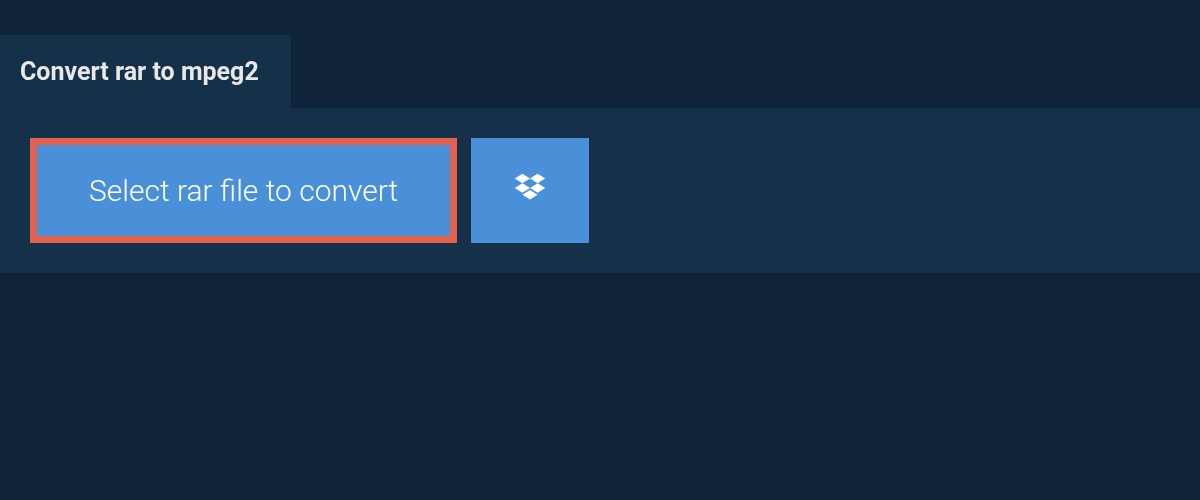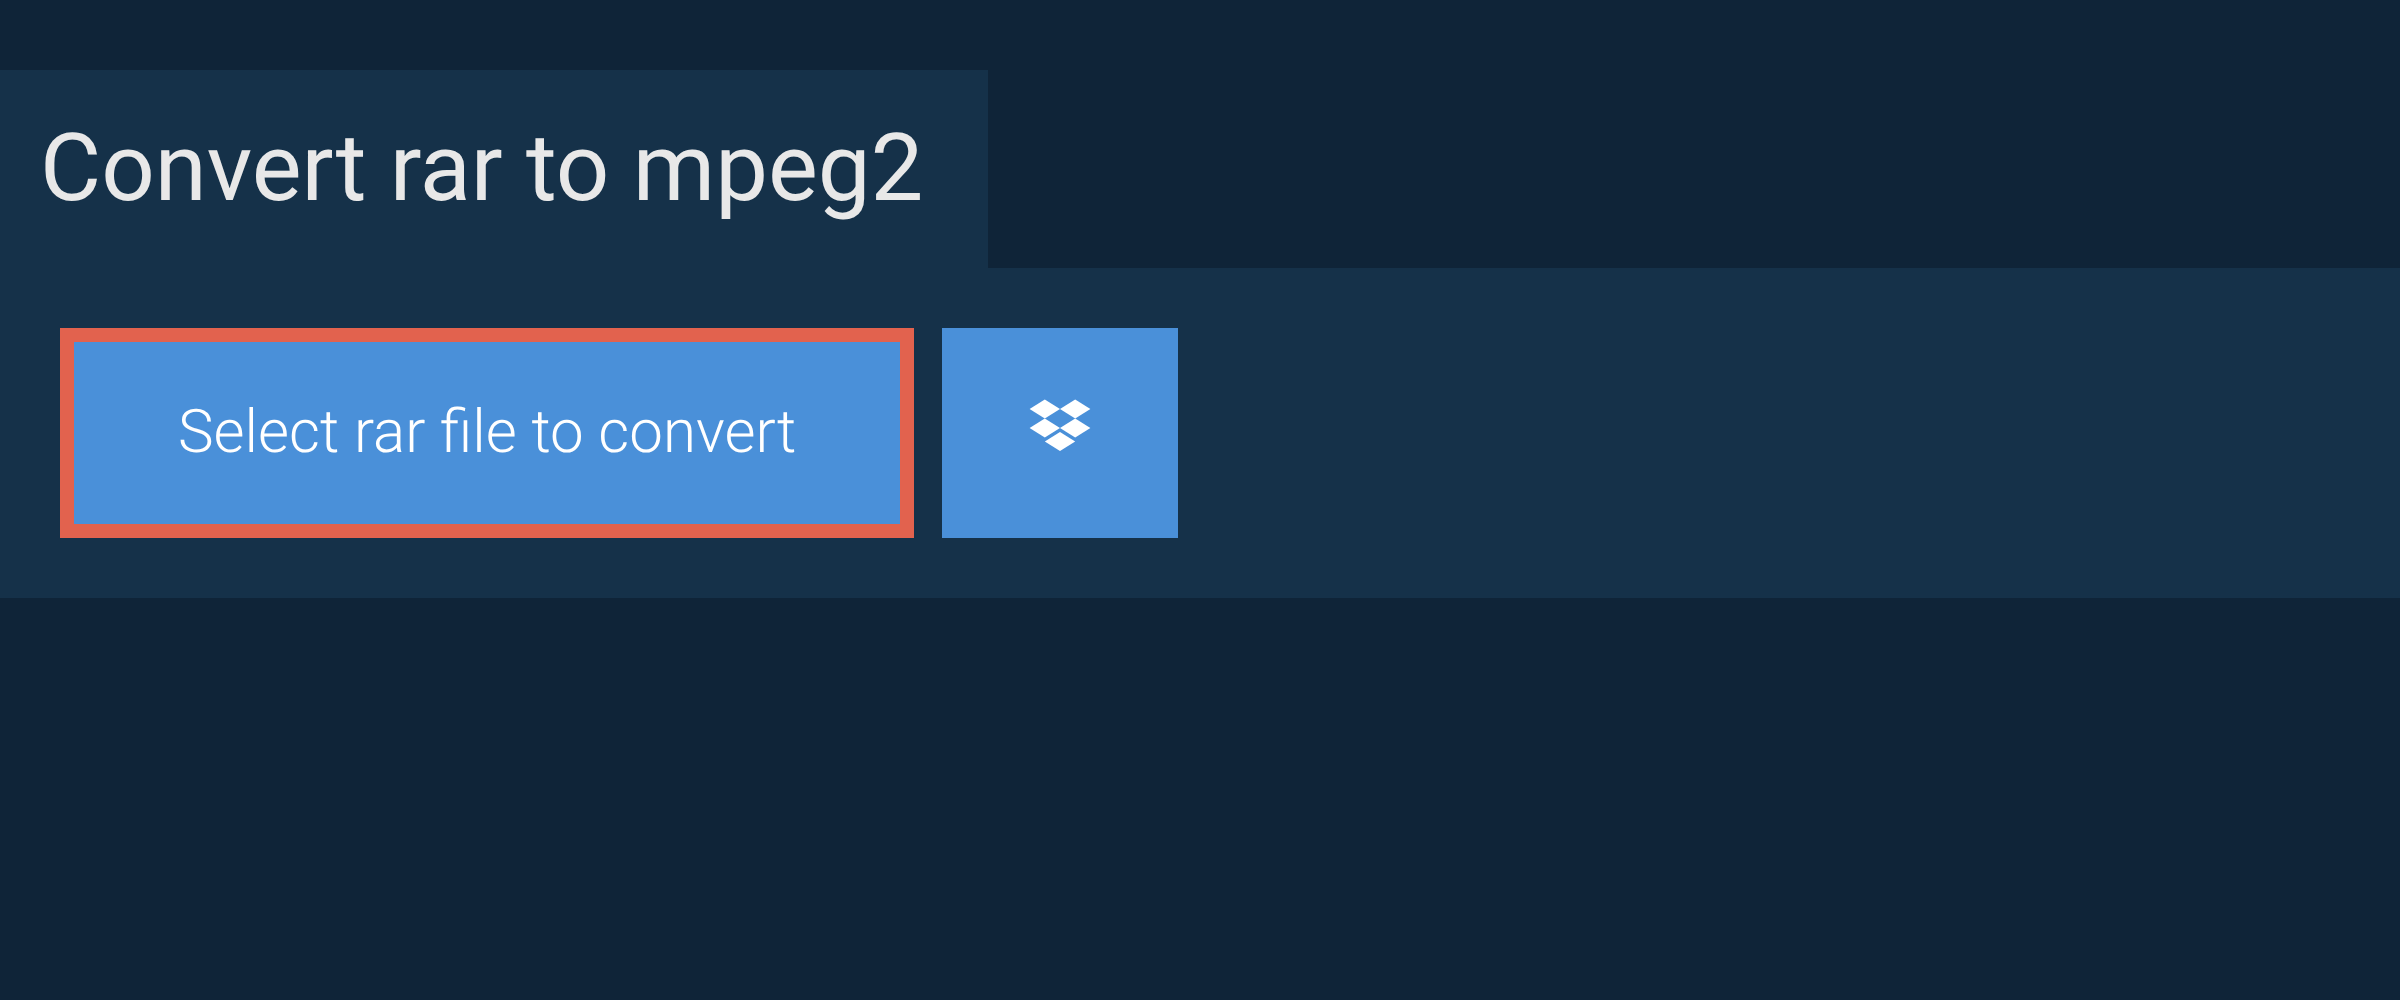--- a/index.html
+++ b/index.html
@@ -15,22 +15,22 @@
       overflow: hidden;
     }
     .header-tab {
       background: #153149;
       display: inline-block;
       padding: 22px 32px 22px 20px;
       margin-top: 35px;
     }
     .header-title {
       color: #e8e8e8;
-      font-size: 47px;
-      font-weight: 400;
+      font-size: 25px;
+      font-weight: 700;
     }
     .main-panel {
       background: #153149;
       padding: 30px 30px 30px 30px;
       margin-top: 0;
     }
     .button-row {
       display: flex;
       gap: 14px;
       align-items: stretch;

